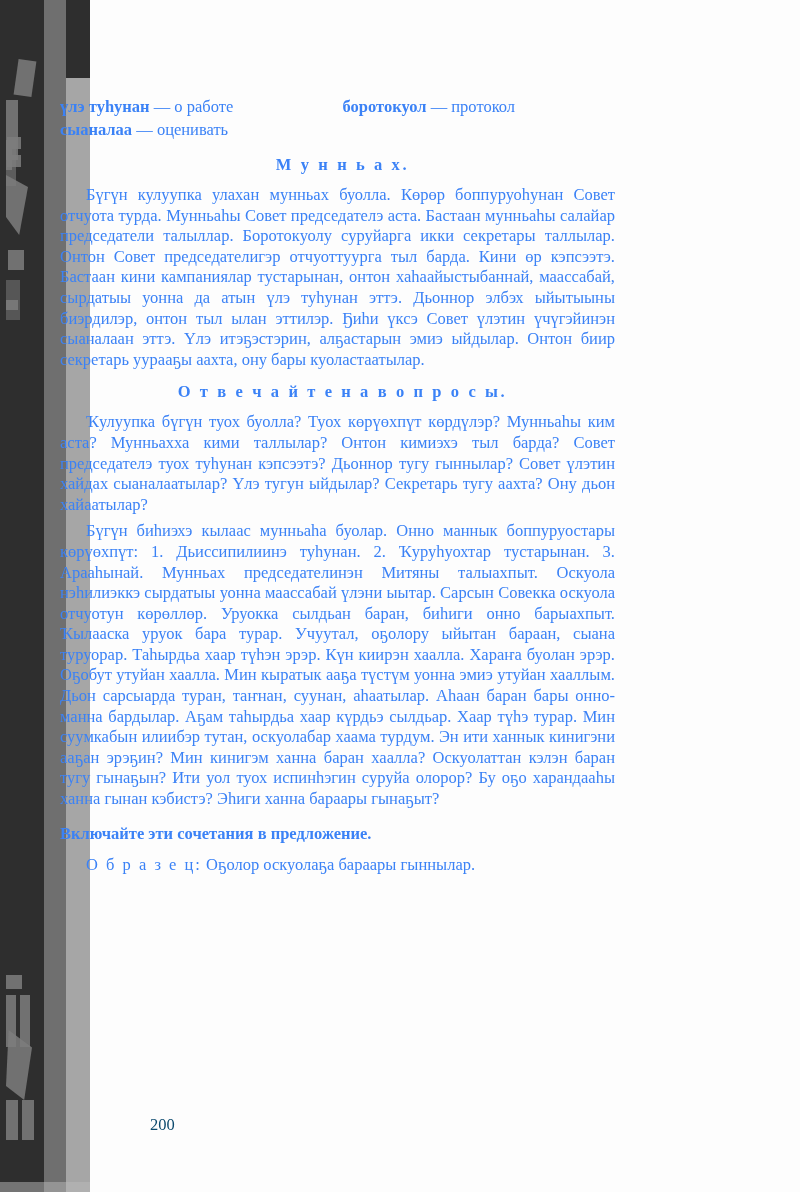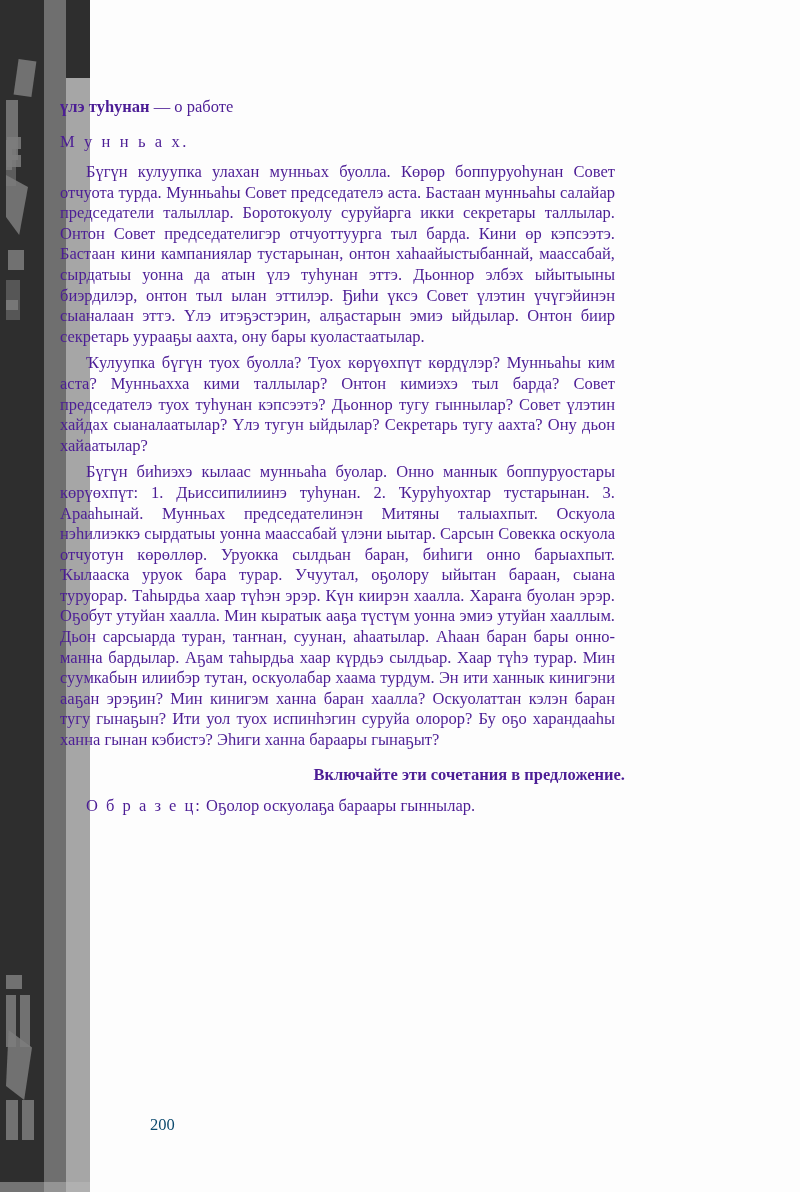--- a/index.html
+++ b/index.html
@@ -68,46 +68,46 @@
     left: 90px; top: 0;
     width: 710px; height: 1192px;
     background: #fdfdfd;
   }
 
   .content {
     position: absolute;
     left: 60px;
     top: 95px;
     width: 565px;
-    color: #4c1d95;
+    color: #3b82f6;
   }
 
   
   .vocab {
     display: flex;
     gap: 0;
     margin-bottom: 14px;
   }
   .vocab-col { width: 50%; }
   .vocab-line {
     font-size: 16.5px;
     line-height: 23px;
     white-space: nowrap;
   }
   .vocab-line b { font-weight: bold; }
 
   .heading-spaced {
-    text-align: left;
-    font-weight: normal;
+    text-align: center;
+    font-weight: bold;
     font-size: 16.5px;
     letter-spacing: 2.6px;
     margin: 12px 0 10px 0;
   }
   .heading-plain {
-    text-align: right;
+    text-align: left;
     font-weight: bold;
     font-size: 16.5px;
     margin: 14px 0 11px 0;
   }
 
   p.body {
     margin: 0 10px 6px 0;
     font-size: 16.5px;
     line-height: 20.6px;
     text-align: justify;
@@ -180,28 +180,35 @@
 
   <div class="paper"></div>
 
   <div class="content">
 
     <div class="vocab">
       <div class="vocab-col">
         <div class="vocab-line">
           <b>үлэ туһунан</b><span> — </span><span>о работе</span>
         </div>
+        <div class="vocab-line">
+          <b>сыаналаа</b><span> — </span><span>оценивать</span>
+        </div>
       </div>
       <div class="vocab-col">
+        <div class="vocab-line">
+          <b>боротокуол</b><span> — </span><span>протокол</span>
+        </div>
       </div>
     </div>
 
     <div class="heading-spaced">М у н н ь а х.</div>
     <p class="body">Бүгүн кулуупка улахан мунньах буолла. Көрөр боппуруоһунан Совет отчуота турда. Мунньаһы Совет председателэ аста. Бастаан мунньаһы салайар председатели талыллар. Боротокуолу суруйарга икки секретары таллылар. Онтон Совет председателигэр отчуоттуурга тыл барда. Кини өр кэпсээтэ. Бастаан кини кампаниялар тустарынан, онтон хаһаайыстыбаннай, маассабай, сырдатыы уонна да атын үлэ туһунан эттэ. Дьоннор элбэх ыйытыыны биэрдилэр, онтон тыл ылан эттилэр. Ҕиһи үксэ Совет үлэтин үчүгэйинэн сыаналаан эттэ. Үлэ итэҕэстэрин, алҕастарын эмиэ ыйдылар. Онтон биир секретарь уурааҕы аахта, ону бары куоластаатылар.</p>
 
+    <div class="heading-spaced">О т в е ч а й т е   н а   в о п р о с ы.</div>
     <p class="body">Ҡулуупка бүгүн туох буолла? Туох көрүөхпүт көрдүлэр? Мунньаһы ким аста? Мунньахха кими таллылар? Онтон кимиэхэ тыл барда? Совет председателэ туох туһунан кэпсээтэ? Дьоннор тугу гыннылар? Совет үлэтин хайдах сыаналаатылар? Үлэ тугун ыйдылар? Секретарь тугу аахта? Ону дьон хайаатылар?</p>
 
     <p class="body">Бүгүн биһиэхэ кылаас мунньаһа буолар. Онно маннык боппуруостары көрүөхпүт: 1. Дьиссипилиинэ туһунан. 2. Ҡуруһуохтар тустарынан. 3. Арааһынай. Мунньах председателинэн Митяны талыахпыт. Оскуола нэһилиэккэ сырдатыы уонна маассабай үлэни ыытар. Сарсын Совекка оскуола отчуотун көрөллөр. Уруокка сылдьан баран, биһиги онно барыахпыт. Ҡылааска уруок бара турар. Учуутал, оҕолору ыйытан бараан, сыана туруорар. Таһырдьа хаар түһэн эрэр. Күн киирэн хаалла. Хараҥа буолан эрэр. Оҕобут утуйан хаалла. Мин кыратык ааҕа түстүм уонна эмиэ утуйан хааллым. Дьон сарсыарда туран, таҥнан, суунан, аһаатылар. Аһаан баран бары онно-манна бардылар. Аҕам таһырдьа хаар күрдьэ сылдьар. Хаар түһэ турар. Мин суумкабын илиибэр тутан, оскуолабар хаама турдум. Эн ити ханнык кинигэни ааҕан эрэҕин? Мин кинигэм ханна баран хаалла? Оскуолаттан кэлэн баран тугу гынаҕын? Ити уол туох испинһэгин суруйа олорор? Бу оҕо харандааһы ханна гынан кэбистэ? Эһиги ханна бараары гынаҕыт?</p>
 
     <div class="heading-plain">Включайте эти сочетания в предложение.</div>
     <p class="tail indent"><span class="example-label">О б р а з е ц:</span><span> Оҕолор оскуолаҕа бараары гыннылар.</span></p>
 
   </div>
 
   <div class="page-number">200</div>

